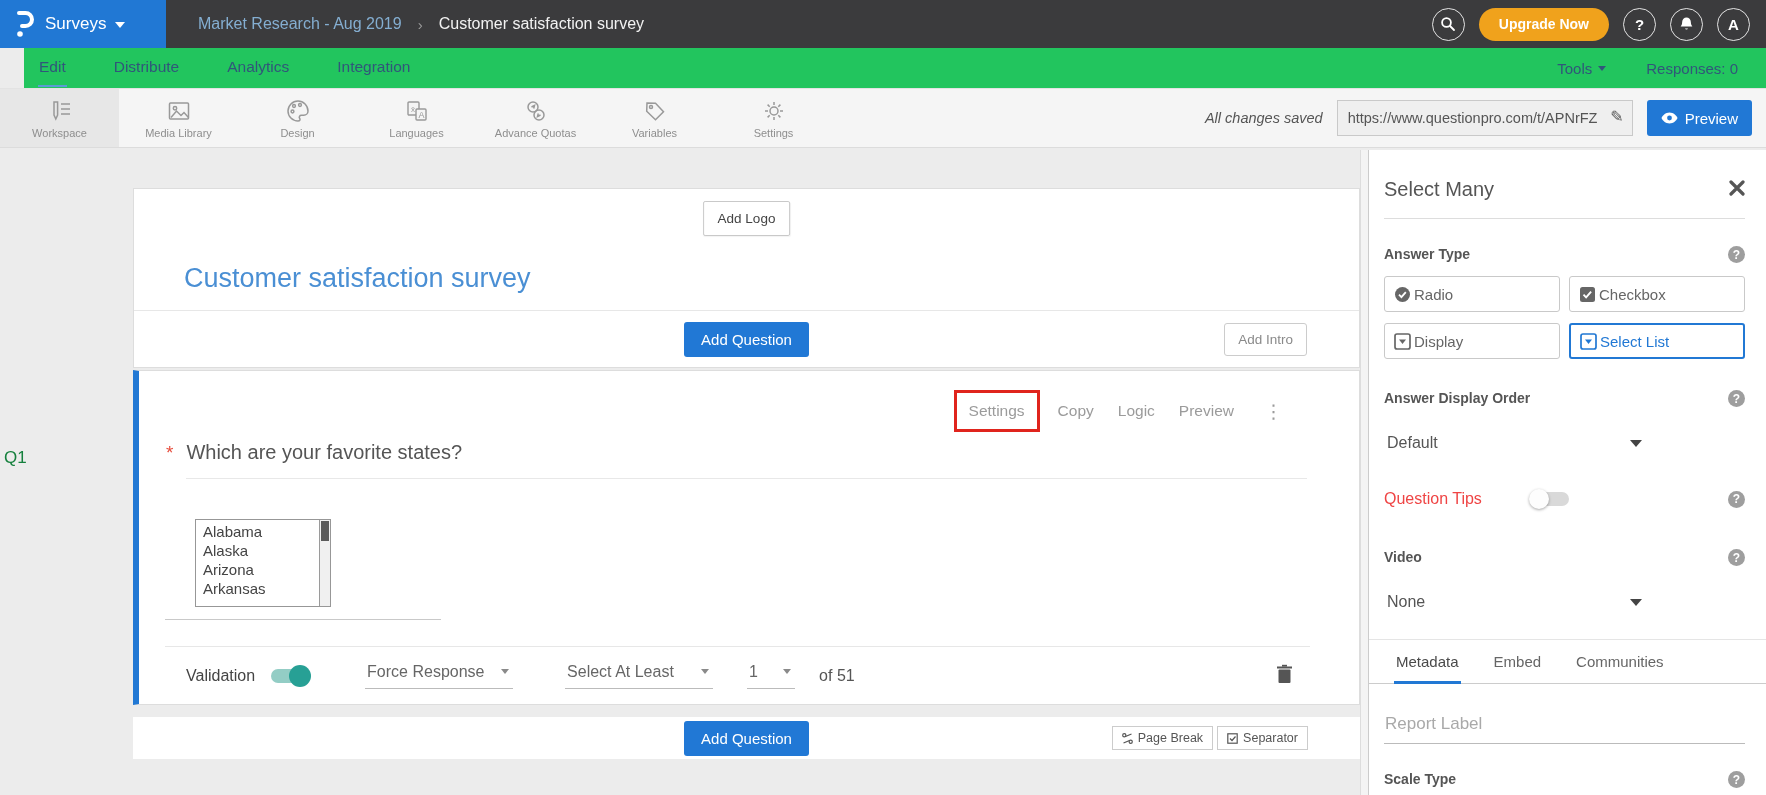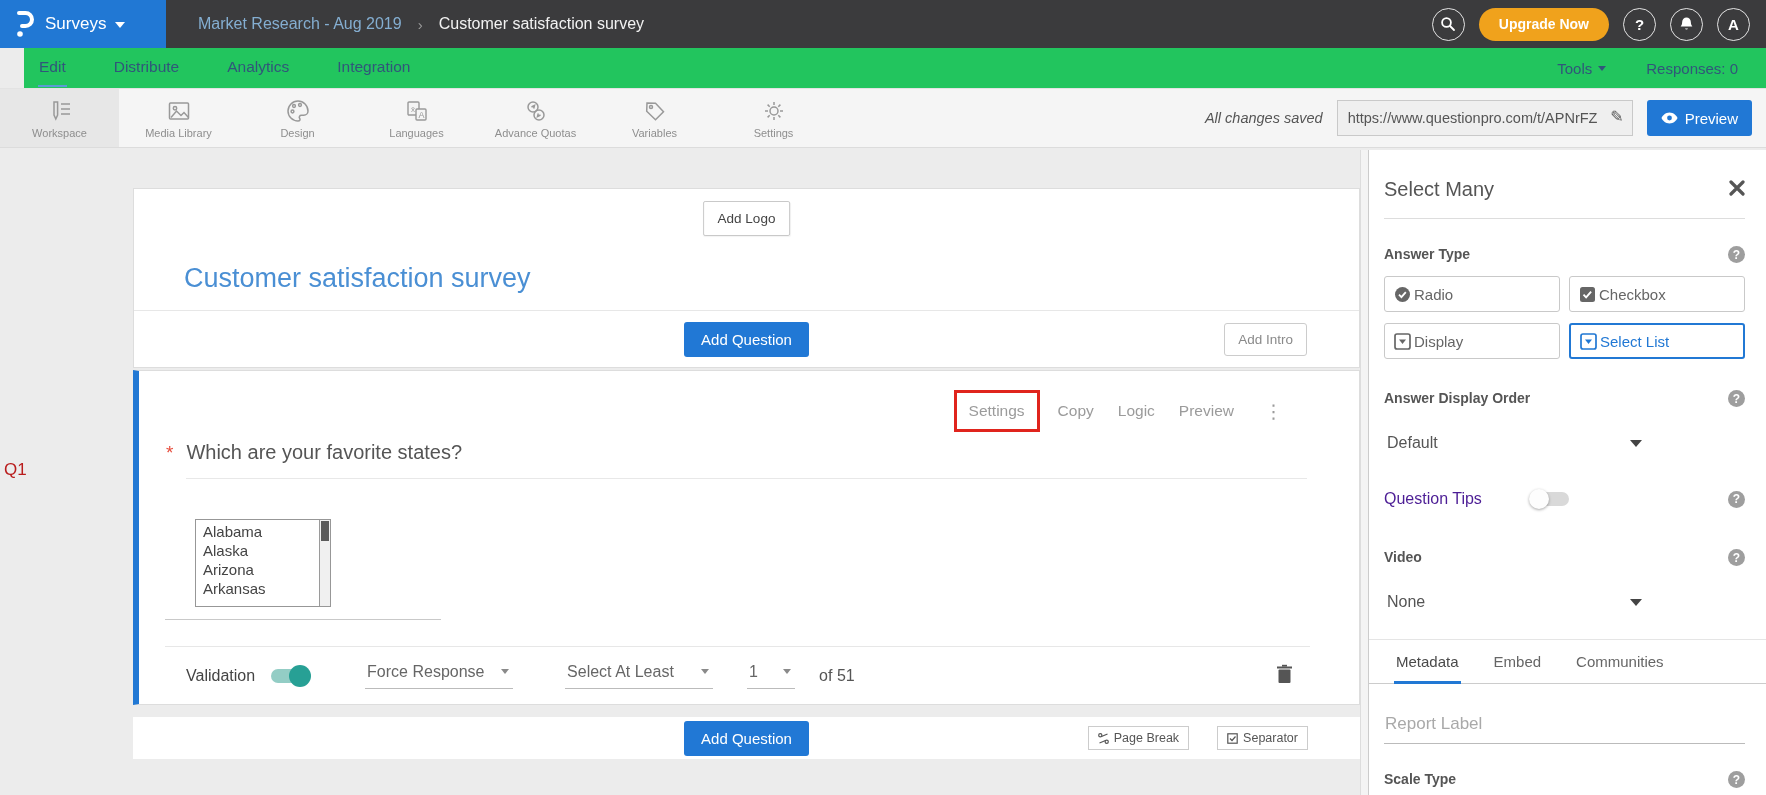--- a/index.html
+++ b/index.html
@@ -38,21 +38,21 @@
   .toolbar-right { margin-left:auto; display:flex; align-items:center; gap:14px; padding-right:14px; }
   .saved-status { font-style:italic; color:#555; font-size:14.5px; }
   .url-wrap { position:relative; }
   .url-input { width:296px; height:36px; background:#efefef; border:1px solid #c9c9c9; font-size:14.5px; color:#555; padding:0 34px 0 10px; font-family:inherit; }
   .url-edit { position:absolute; right:9px; top:7px; color:#555; font-size:16px; cursor:pointer; }
   .preview-btn { height:36px; background:#2178d5; color:#fff; border:none; border-radius:3px; font-size:15px; padding:0 14px; display:flex; align-items:center; gap:7px; cursor:pointer; font-family:inherit; }
 
   
   .content { position:absolute; top:150px; left:0; right:0; bottom:0; display:flex; }
   .main { flex:1; position:relative; background:#ececec; overflow:hidden; }
-  .q-code { position:absolute; left:4px; top:310px; color:#b91c1c; font-size:17px; }
+  .q-code { position:absolute; left:4px; top:298px; color:#15803d; font-size:17px; }
   .canvas { margin-left:133px; width:1227px; }
 
   
   .card { background:#fff; border:1px solid #ddd; }
   .card1 { margin-top:38px; }
   .card1-top { height:122px; border-bottom:1px solid #e7e7e7; position:relative; }
   .add-logo-btn { position:absolute; left:50%; top:12px; transform:translateX(-50%); background:#fff; border:1px solid #c9c9c9; color:#444; font-size:13.5px; padding:9px 14px; border-radius:2px; cursor:pointer; font-family:inherit; box-shadow:0 1px 1px rgba(0,0,0,.05); }
   .survey-title { position:absolute; left:50px; bottom:16px; color:#4a8fd4; font-size:27px; font-weight:400; cursor:text; }
   .card1-footer { height:56px; position:relative; display:flex; align-items:center; justify-content:center; }
   .add-question-btn { background:#2178d5; color:#fff; border:none; border-radius:3px; font-size:15px; padding:9px 17px; cursor:pointer; font-family:inherit; }
@@ -86,42 +86,42 @@
   .mini-select { display:flex; align-items:center; justify-content:space-between; border-bottom:1px solid #bbb; padding:0 4px 7px 2px; color:#666; font-size:16px; cursor:pointer; }
   .sel-rule { width:148px; margin-left:56px; }
   .sel-cond { width:148px; margin-left:52px; }
   .sel-count { width:48px; margin-left:34px; }
   .caret-g { width:0;height:0;border-left:4.5px solid transparent;border-right:4.5px solid transparent;border-top:5.5px solid #8a8a8a; }
   .of-label { color:#555; font-size:16px; margin-left:24px; }
   .trash { margin-left:auto; margin-right:66px; cursor:pointer; }
 
   
   .bottom-strip { margin-top:12px; background:#fff; height:42px; position:relative; display:flex; align-items:center; justify-content:center; }
-  .strip-btns { position:absolute; right:52px; display:flex; align-items:center; gap:28px; }
+  .strip-btns { position:absolute; right:52px; display:flex; align-items:center; gap:4px; }
   .mini-btn { background:#fff; border:1px solid #ccc; color:#555; font-size:12.5px; padding:4px 9px; display:flex; align-items:center; gap:5px; cursor:pointer; font-family:inherit; }
 
   
   .scroll-strip { width:8px; background:#f4f4f4; border-left:1px solid #ddd; }
   .panel { width:398px; background:#fff; border-left:1px solid #ccc; padding:0 21px 0 15px; overflow:hidden; }
   .panel-header { margin-top:28px; display:flex; align-items:center; justify-content:space-between; }
   .panel-title { color:#555; font-size:20px; }
   .close-x { cursor:pointer; }
   .p-divider { margin-top:17px; border-top:1px solid #ddd; }
   .p-row { display:flex; justify-content:space-between; }
   .p-label { color:#555; font-size:14px; font-weight:bold; }
   .qmark { width:17px; height:17px; border-radius:50%; background:#9e9e9e; color:#fff; font-size:12px; font-weight:bold; display:flex; align-items:center; justify-content:center; cursor:pointer; flex:0 0 auto; }
   .atype-row { margin-top:27px; }
   .atype-grid { margin-top:13px; display:grid; grid-template-columns:1fr 1fr; gap:11px 9px; }
   .atype-btn { height:36px; border:1px solid #c9c9c9; border-radius:3px; background:#fff; display:flex; align-items:center; padding-left:9px; gap:3px; font-size:15px; color:#666; cursor:pointer; font-family:inherit; }
   .atype-btn.selected { border:2px solid #2178d4; color:#2178d4; }
   .ado-row { margin-top:31px; }
   .p-select { margin-top:27px; width:258px; display:flex; align-items:center; justify-content:space-between; color:#555; font-size:16px; padding-left:3px; cursor:pointer; }
   .caret-dk { width:0;height:0;border-left:6px solid transparent;border-right:6px solid transparent;border-top:7px solid #444; }
   .tips-row { margin-top:38px; display:flex; align-items:center; }
-  .tips-label { color:#4c1d95; font-size:16px; width:147px; }
+  .tips-label { color:#ef4444; font-size:16px; width:147px; }
   .tips-row .qmark { margin-left:auto; }
   .video-row { margin-top:41px; }
   .p-divider2 { margin:28px -21px 0 -15px; border-top:1px solid #e5e5e5; }
   .p-tabs { display:flex; gap:31px; margin:0 -21px 0 -15px; padding-left:25px; border-bottom:1px solid #ccc; }
   .p-tab { font-size:15px; color:#666; padding:13px 2px 11px; cursor:pointer; border-bottom:3px solid transparent; margin-bottom:-1px; }
   .p-tab.active { color:#4a4a4a; border-bottom-color:#2178d4; }
   .report-input { margin-top:30px; width:100%; border:none; border-bottom:1px solid #bbb; font-size:17px; color:#555; padding:0 0 9px 1px; background:transparent; font-family:inherit; outline:none; }
   .report-input::placeholder { color:#a9a9a9; }
   .scale-row { margin-top:27px; }
 

